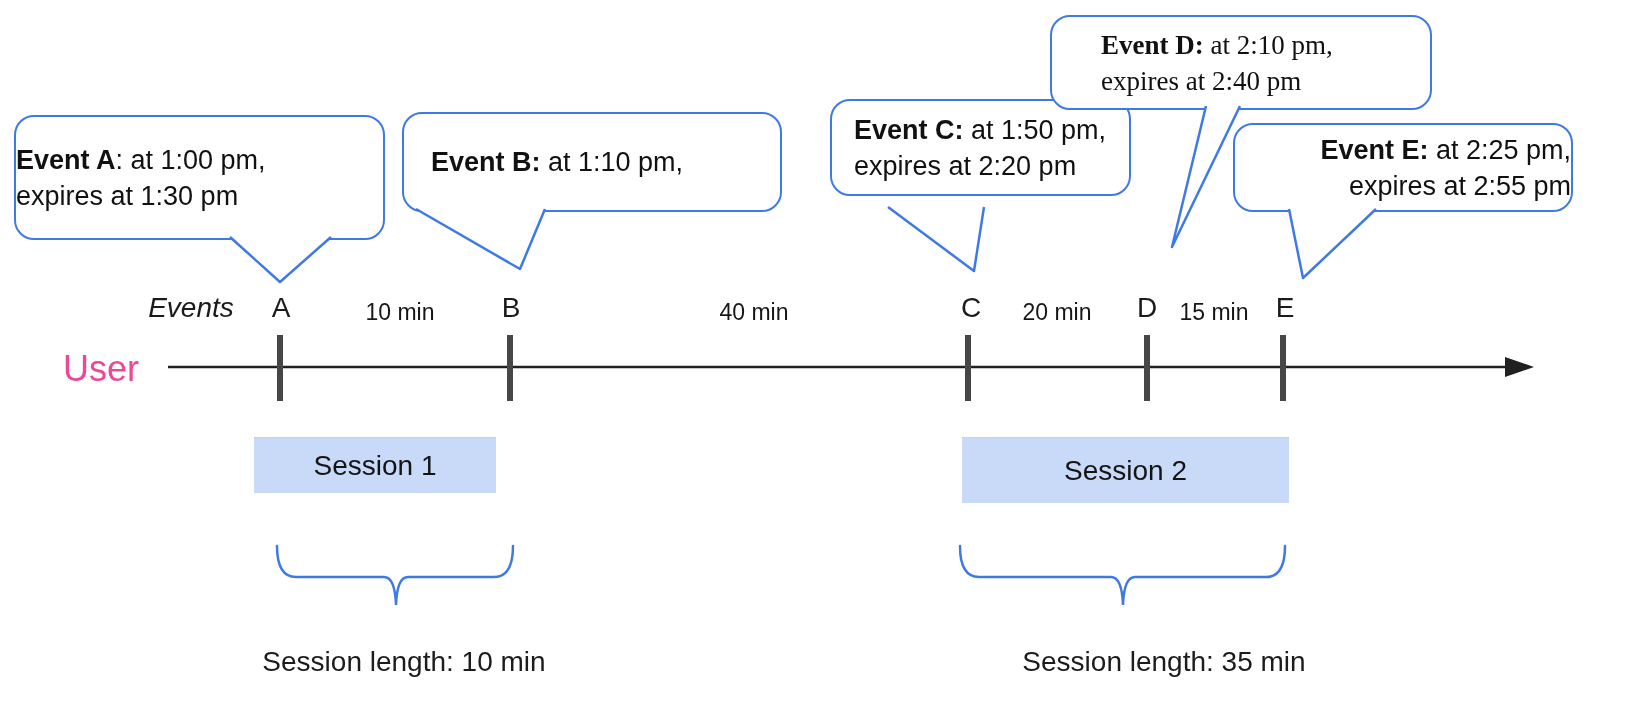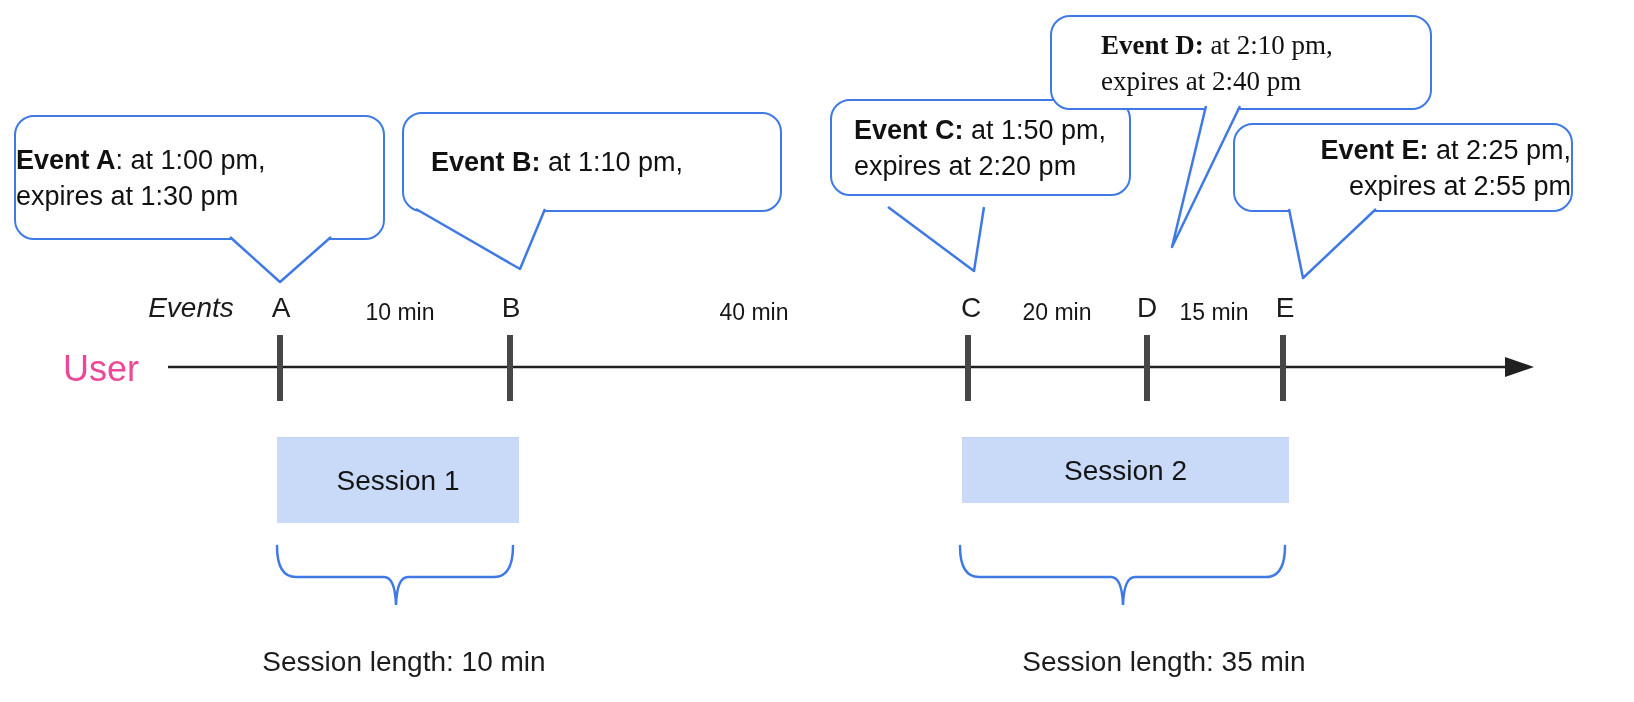--- a/index.html
+++ b/index.html
@@ -64,21 +64,21 @@
   <div class="axis-label tick-letter" style="left:1147px;top:292px;">D</div>
   <div class="axis-label tick-letter" style="left:1285px;top:292px;">E</div>
 
   <div class="axis-label interval" style="left:400px;top:299px;">10 min</div>
   <div class="axis-label interval" style="left:754px;top:299px;">40 min</div>
   <div class="axis-label interval" style="left:1057px;top:299px;">20 min</div>
   <div class="axis-label interval" style="left:1214px;top:299px;">15 min</div>
 
   <div class="user-label" style="left:63px;top:348px;">User</div>
 
-  <div class="session-box" style="left:277px;top:437px;width:242px;height:86px;">
+  <div class="session-box" style="left:254px;top:437px;width:242px;height:56px;">
     <span>Session 1</span>
   </div>
   <div class="session-box" style="left:962px;top:437px;width:327px;height:66px;">
     <span>Session 2</span>
   </div>
 
   <div class="session-length" style="left:404px;top:646px;">Session length: 10 min</div>
   <div class="session-length" style="left:1164px;top:646px;">Session length: 35 min</div>
 
   <svg id="overlay" width="1634" height="702" viewBox="0 0 1634 702">

